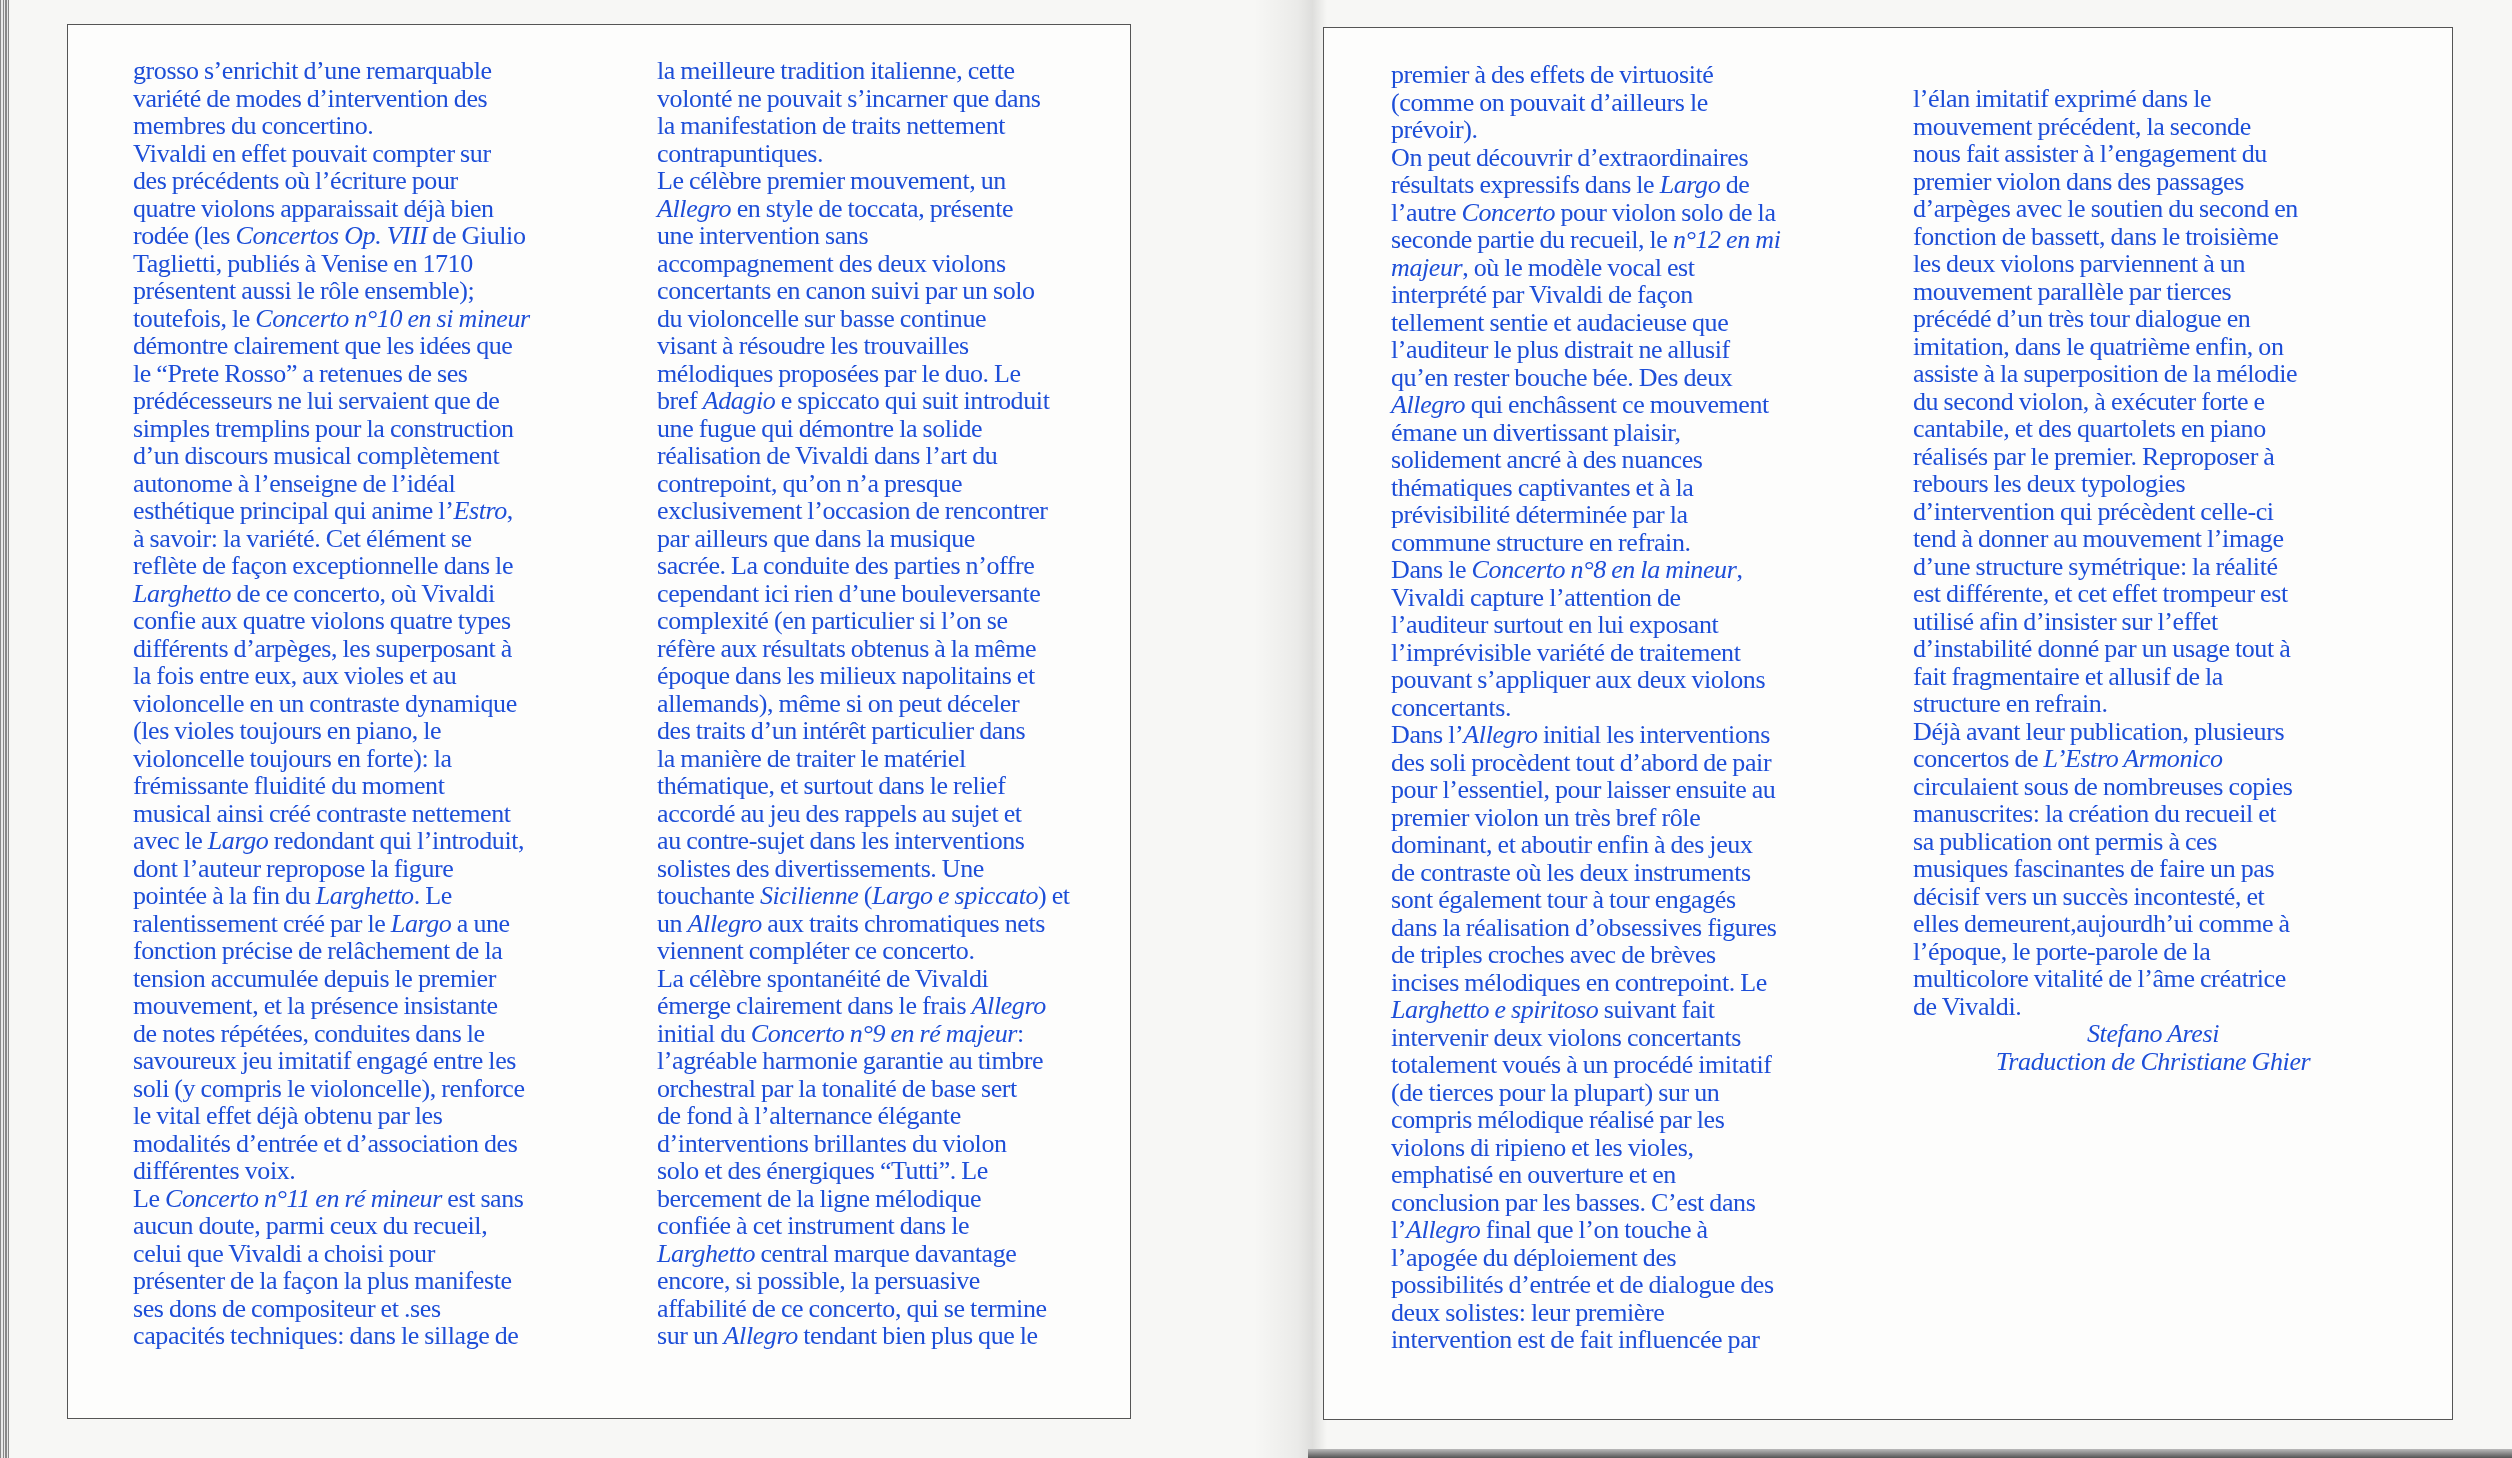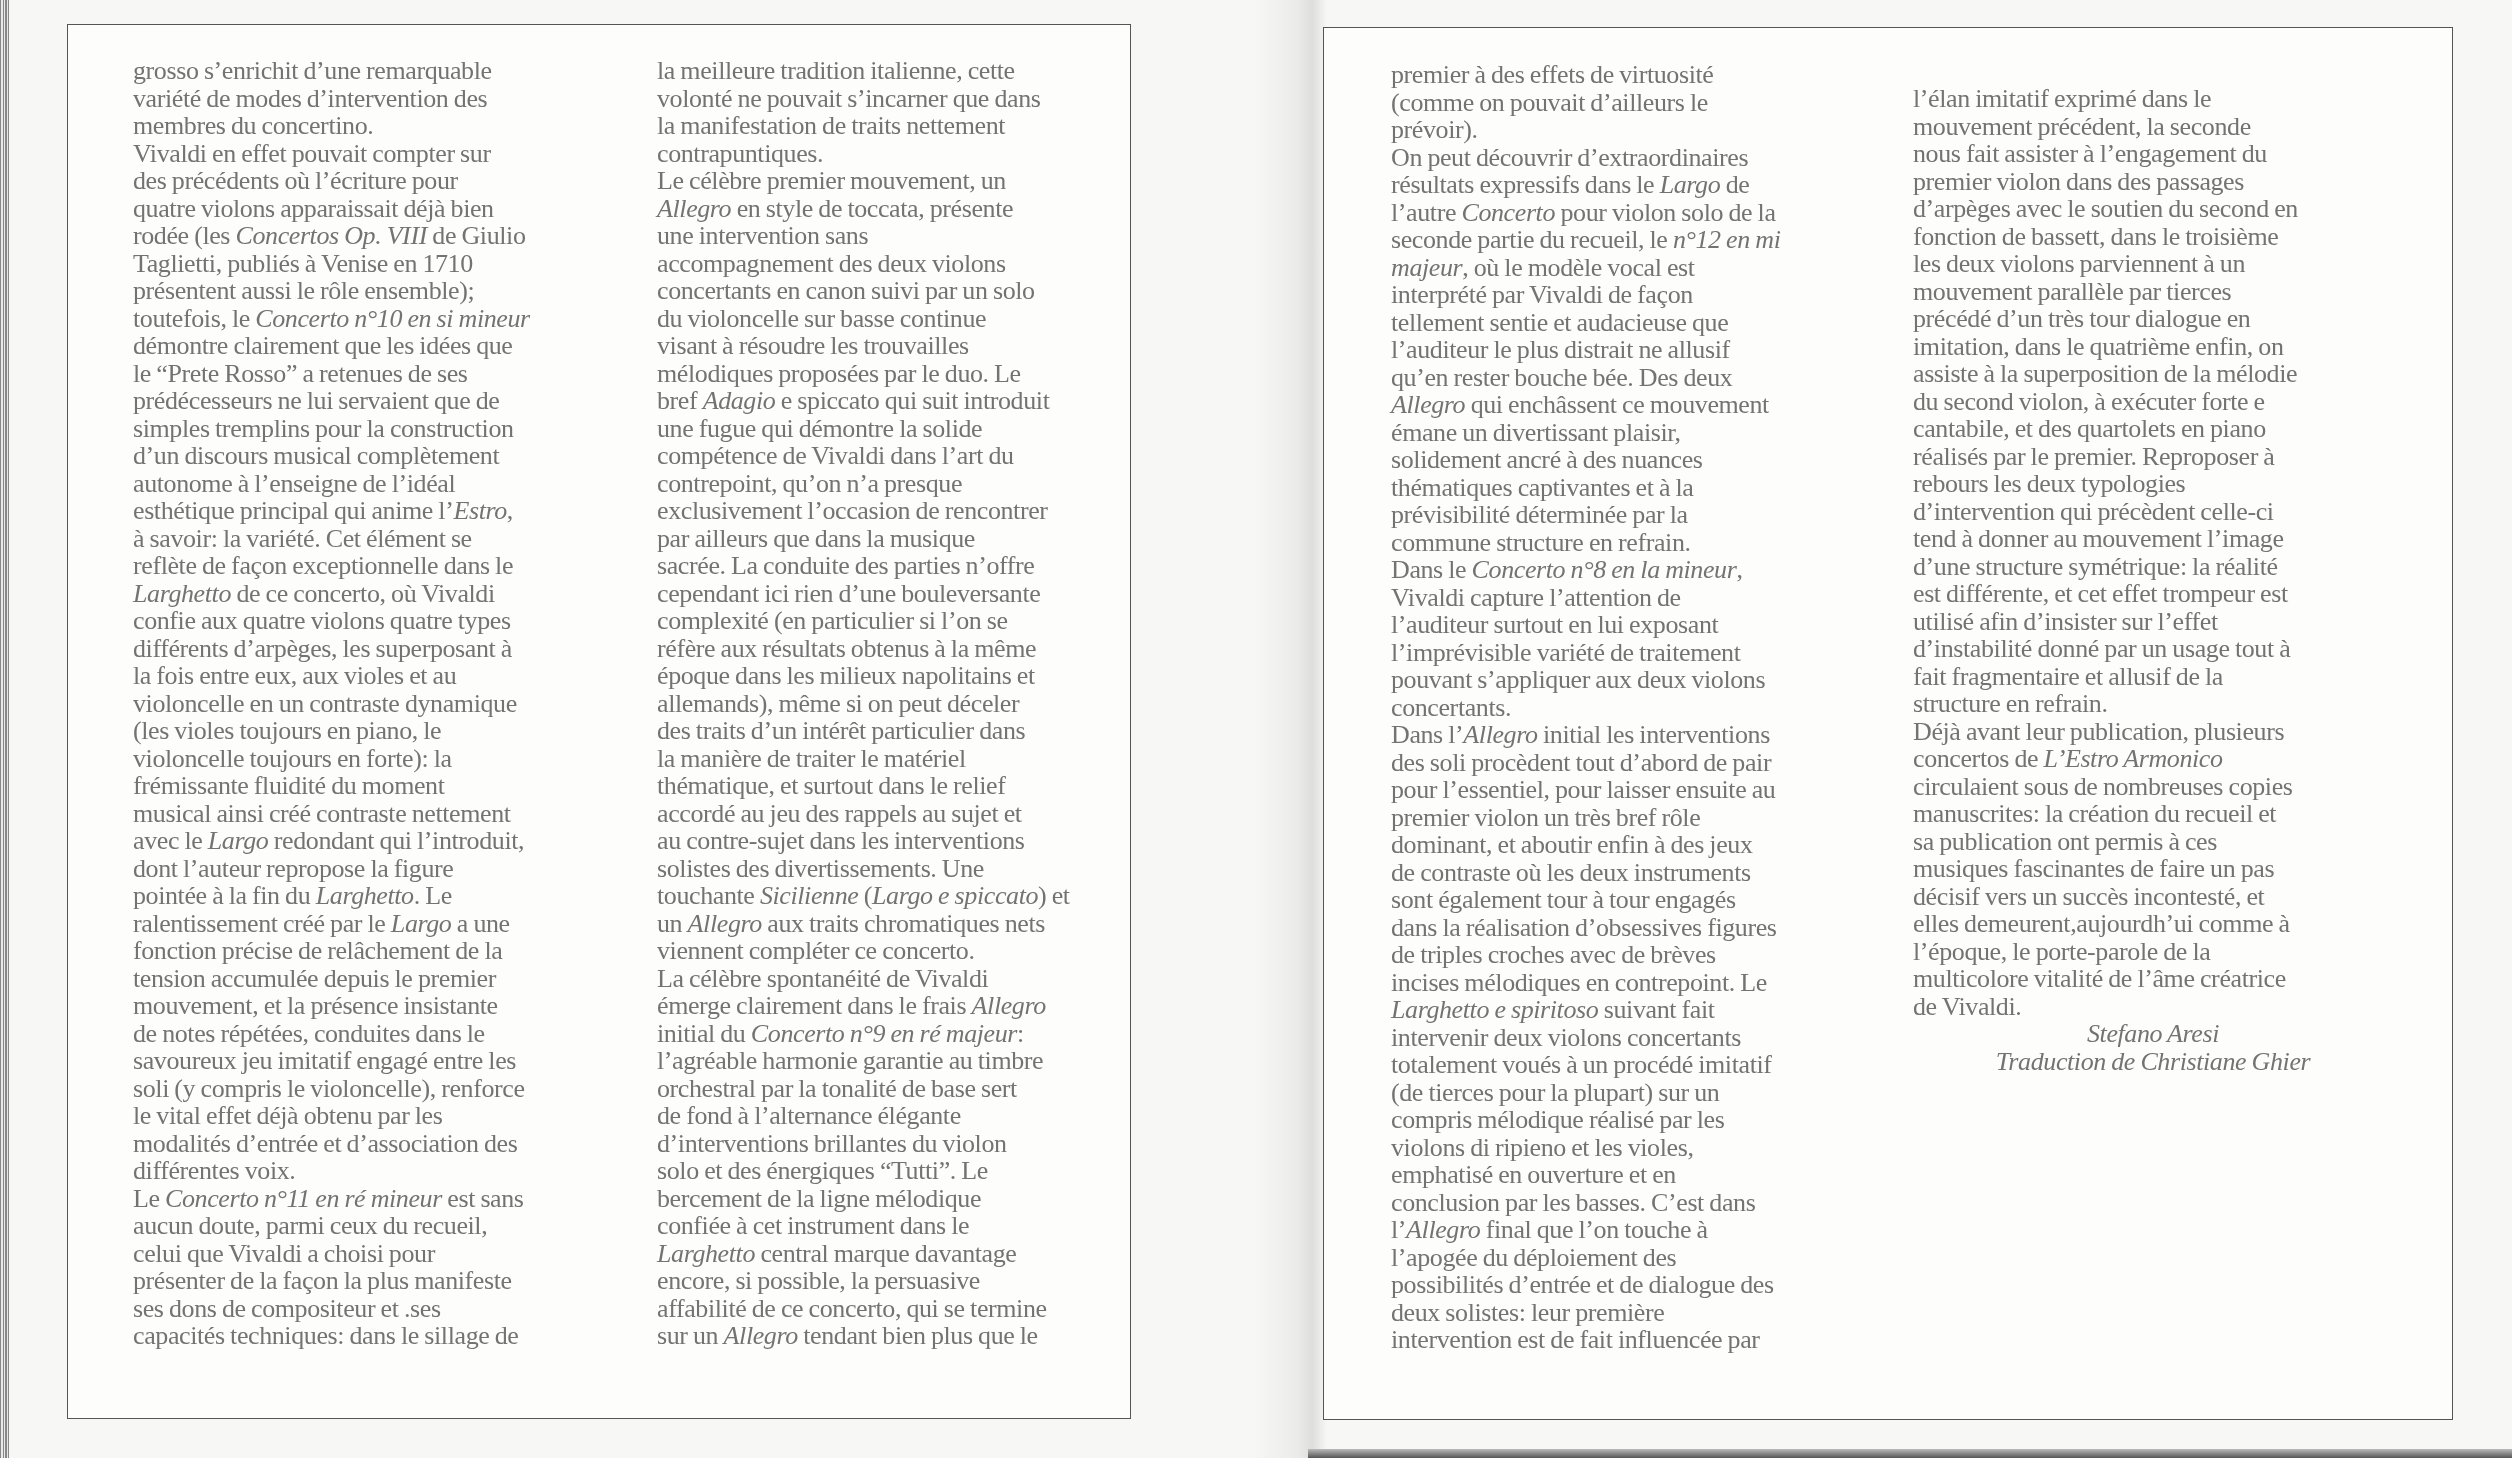--- a/index.html
+++ b/index.html
@@ -23,21 +23,21 @@
   }
   .frame {
     position:absolute; border:1.3px solid #555; background:#fdfdfc;
     box-sizing:border-box;
   }
   .frame.left { left:67px; top:24px; width:1064px; height:1395px; }
   .frame.right { left:1323px; top:27px; width:1130px; height:1393px; }
   .col {
     position:absolute; top:57px;
     font-size:26px; line-height:27.5px; letter-spacing:-0.4px;
-    word-spacing:-0.7px; color:#737373;
+    word-spacing:-0.7px; color:#1d4ed8;
   }
   .col .ln { display:block; white-space:nowrap; }
   .col i { font-style:italic; }
   .c1 { left:133px; width:487px; }
   .c2 { left:657px; width:467px; }
   .c3 { left:1391px; width:480px; top:61px; }
   .c4 { left:1913px; width:480px; top:61px;margin-top:24px; }
   .sig { display:block; text-align:center; font-style:italic; white-space:nowrap; }
 </style>
 </head>
@@ -107,21 +107,21 @@
     <span class="ln">Le célèbre premier mouvement, un</span>
     <span class="ln"><i>Allegro</i> en style de toccata, présente</span>
     <span class="ln">une intervention sans</span>
     <span class="ln">accompagnement des deux violons</span>
     <span class="ln">concertants en canon suivi par un solo</span>
     <span class="ln">du violoncelle sur basse continue</span>
     <span class="ln">visant à résoudre les trouvailles</span>
     <span class="ln">mélodiques proposées par le duo. Le</span>
     <span class="ln">bref <i>Adagio</i> e spiccato qui suit introduit</span>
     <span class="ln">une fugue qui démontre la solide</span>
-    <span class="ln">compétence de Vivaldi dans l’art du</span>
+    <span class="ln">réalisation de Vivaldi dans l’art du</span>
     <span class="ln">contrepoint, qu’on n’a presque</span>
     <span class="ln">exclusivement l’occasion de rencontrer</span>
     <span class="ln">par ailleurs que dans la musique</span>
     <span class="ln">sacrée. La conduite des parties n’offre</span>
     <span class="ln">cependant ici rien d’une bouleversante</span>
     <span class="ln">complexité (en particulier si l’on se</span>
     <span class="ln">réfère aux résultats obtenus à la même</span>
     <span class="ln">époque dans les milieux napolitains et</span>
     <span class="ln">allemands), même si on peut déceler</span>
     <span class="ln">des traits d’un intérêt particulier dans</span>

